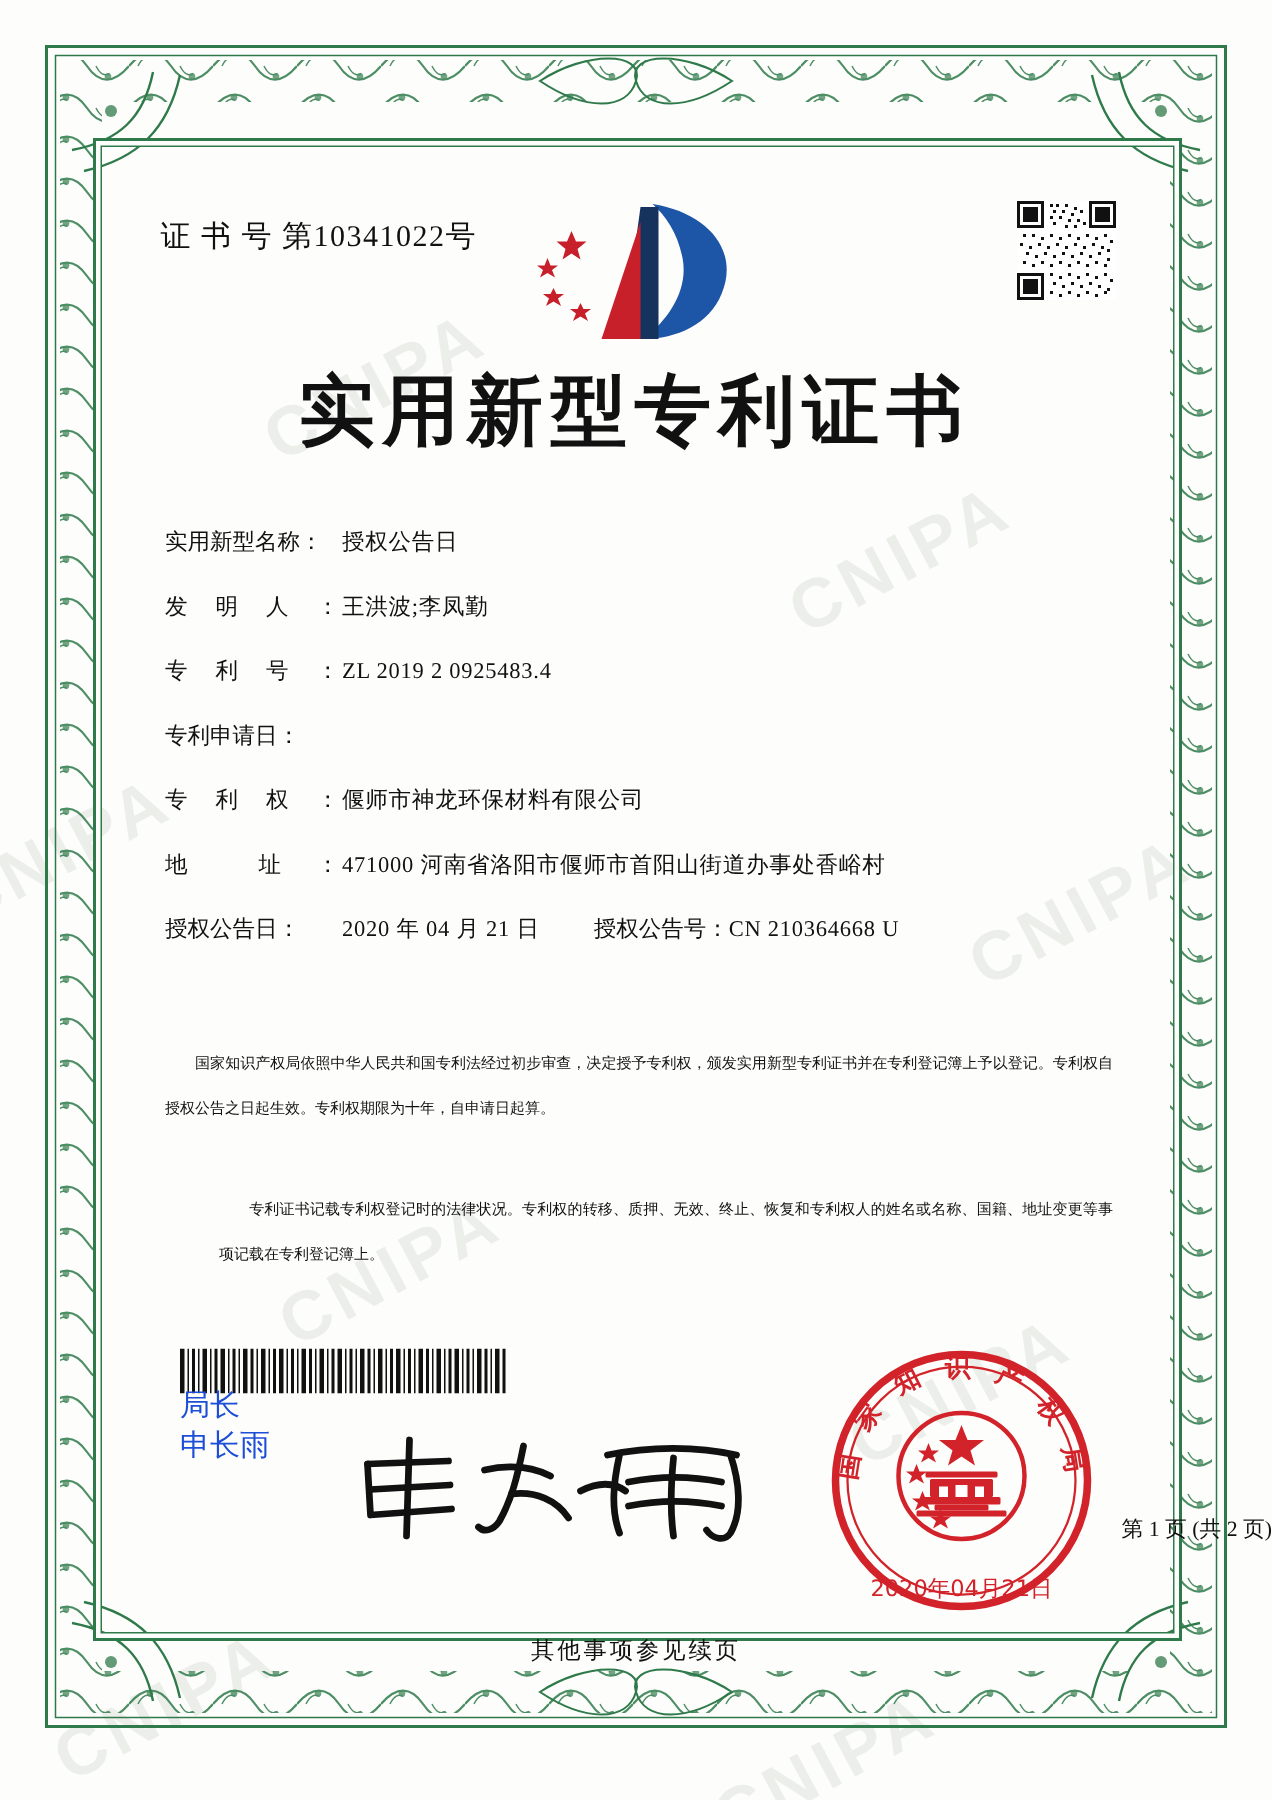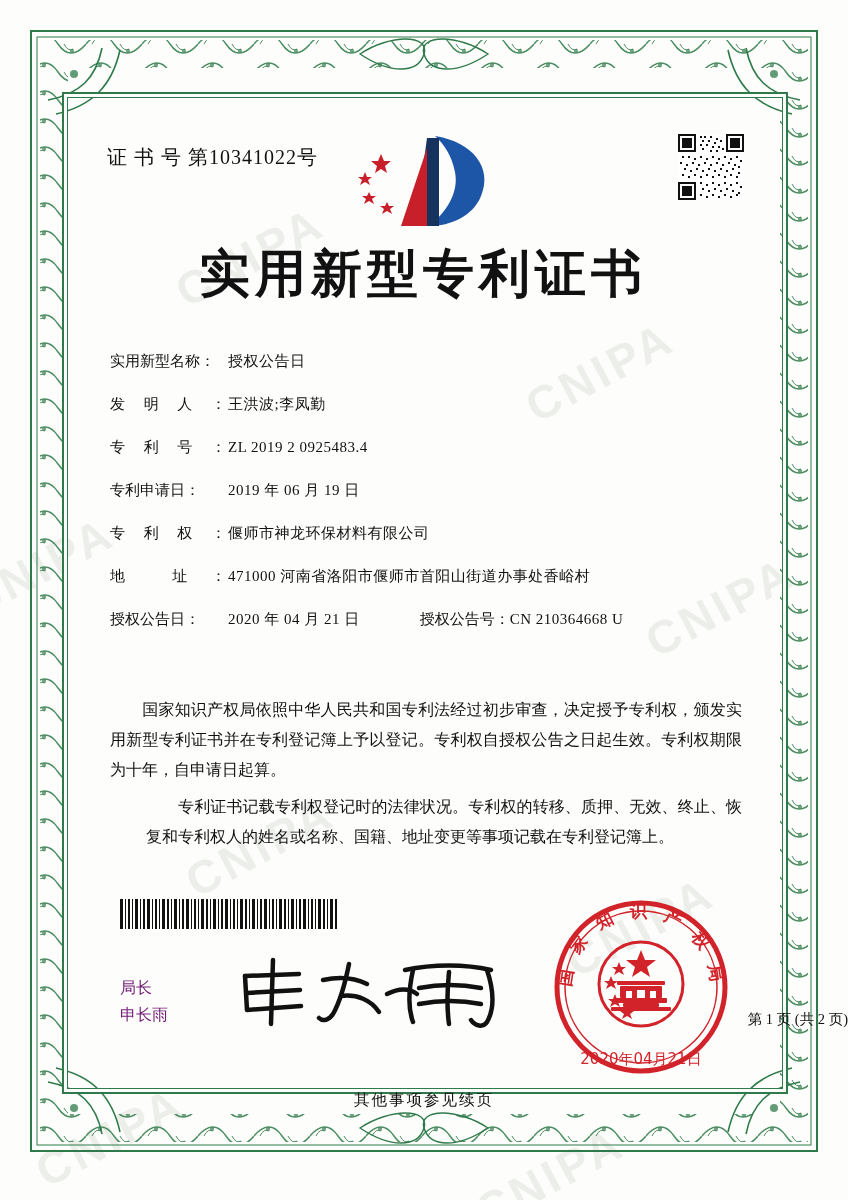--- a/index.html
+++ b/index.html
@@ -143,29 +143,29 @@
     justify-content: space-between;
   }
   .field-label.spread span { display: inline-block; }
   .field-colon { margin-right: 2px; }
   .field-value {
     flex: 1 1 auto;
     letter-spacing: 0.5px;
   }
   .field-row.dual .field-value { flex: 0 0 auto; }
   .field-row.dual .second-label {
-    margin-left: 60px;
+    margin-left: 36px;
     white-space: nowrap;
   }
 
   .para {
     position: absolute;
     left: 48px;
     right: 42px;
-    font-size: 16px;
+    font-size: 10px;
     line-height: 30px;
     text-align: justify;
     color: #111;
   }
   .para.p1 { top: 603px; }
   .para.p2 { top: 700px; margin-left: 36px; }
   .para .indent { display: inline-block; width: 2em; }
 
   
   .barcode {
@@ -173,24 +173,24 @@
     left: 58px;
     top: 807px;
     width: 218px;
     height: 30px;
   }
 
   
   .sign-label {
     position: absolute;
     left: 58px;
-    top: 882px;
-    font-size: 16px;
+    top: 832px;
+    font-size: 20px;
     line-height: 27px;
-    color: #701a75;
+    color: #1d4ed8;
   }
   .sign-script {
     position: absolute;
     left: 175px;
     top: 862px;
     width: 290px;
     height: 74px;
   }
 
   
@@ -434,21 +434,20 @@
           <span>专</span>
           <span>利</span>
           <span>号</span>
           <span class="field-colon">：</span>
         </div>
         <div class="field-value">ZL 2019 2 0925483.4</div>
       </div>
 
       <div class="field-row">
         <div class="field-label"><span>专利申请日</span><span class="field-colon">：</span></div>
-        <div class="field-value">2019 年 06 月 19 日</div>
       </div>
 
       <div class="field-row">
         <div class="field-label spread">
           <span>专</span>
           <span>利</span>
           <span>权</span>
           <span class="field-colon">：</span>
         </div>
         <div class="field-value">偃师市神龙环保材料有限公司</div>

